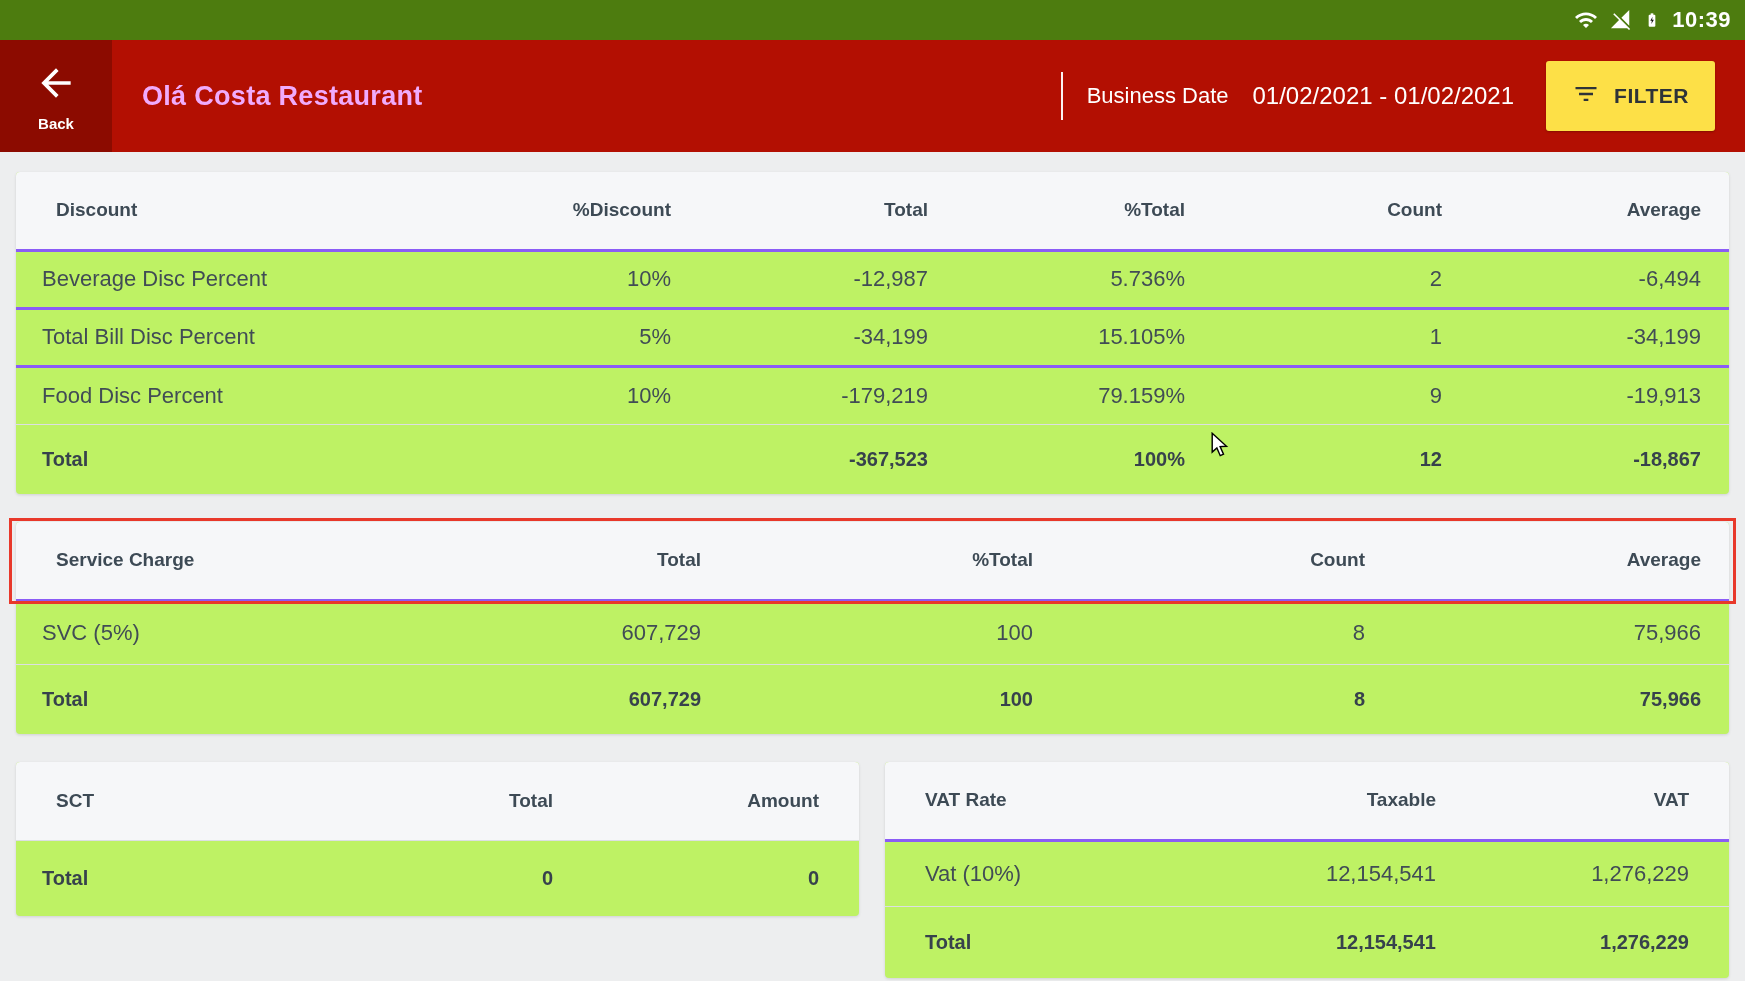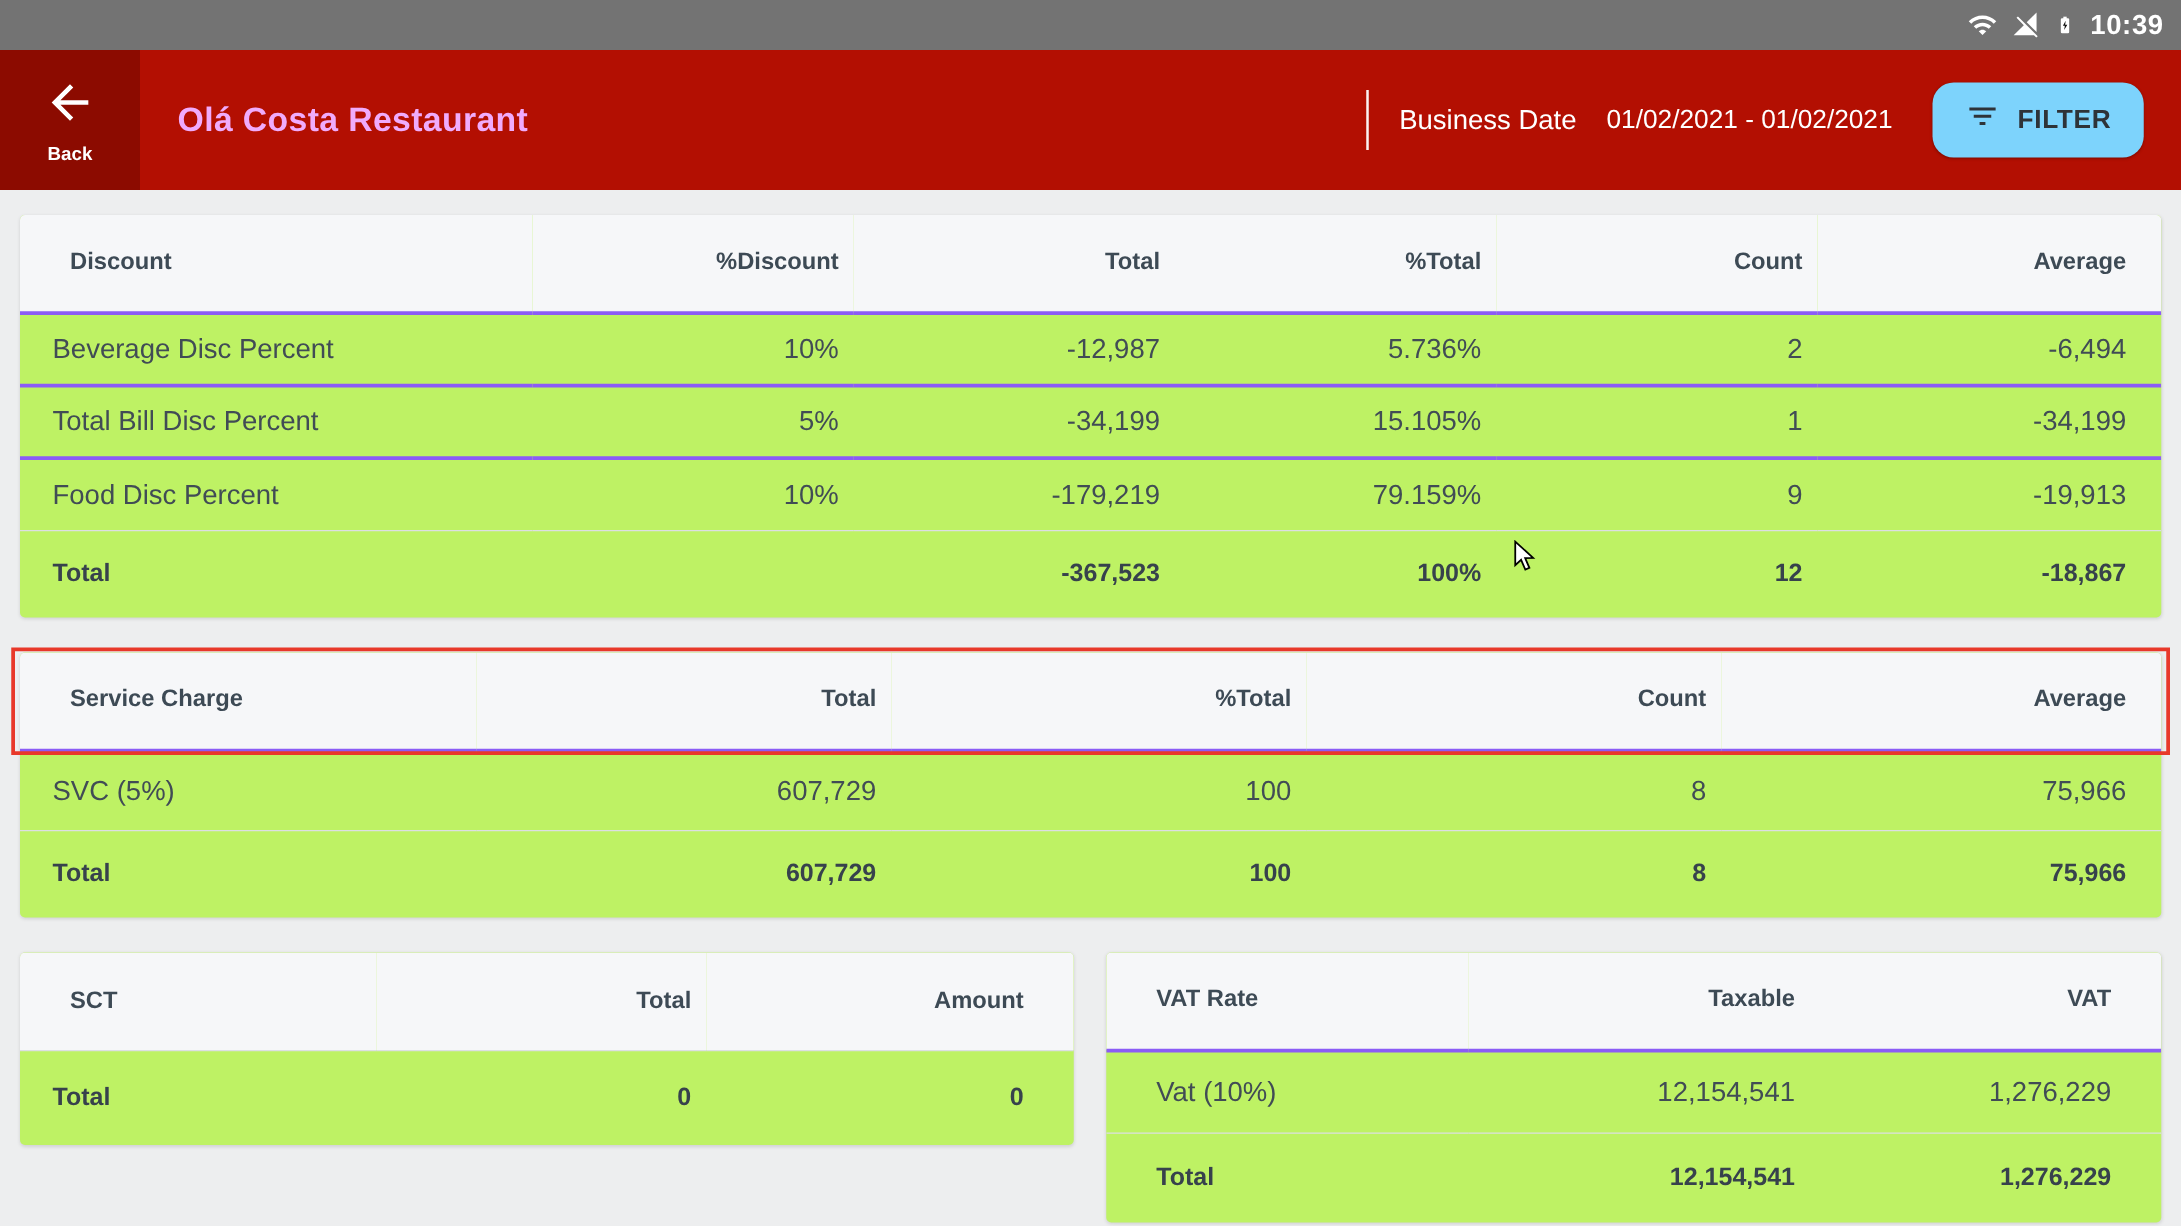--- a/index.html
+++ b/index.html
@@ -1,33 +1,33 @@
 <!DOCTYPE html>
 <html><head>
 <meta charset="utf-8">
 <style>
   * { margin:0; padding:0; box-sizing:border-box; }
   body { font-family:"Liberation Sans", sans-serif; background:#ddd; }
   .screen { width:1745px; height:981px; position:relative; background:#EDEEEF; overflow:hidden; }
 
   
-  .status-bar { height:40px; background:#737373; display:flex; align-items:center; justify-content:flex-end; gap:12px; padding-right:14px; }
+  .status-bar { height:40px; background:#4d7c0f; display:flex; align-items:center; justify-content:flex-end; gap:12px; padding-right:14px; }
   .status-bar svg { display:block; }
   .sb-time { color:#fff; font-size:22px; font-weight:700; letter-spacing:.5px; }
 
   
   .app-bar { height:112px; background:#B30F02; display:flex; align-items:center; }
   .back { width:112px; height:112px; background:#8C0B00; display:flex; flex-direction:column; align-items:center; justify-content:center; gap:6px; cursor:pointer; flex:none; }
   .back-label { color:#fff; font-size:15px; font-weight:700; }
   .title { color:#f0abfc; font-size:27px; font-weight:700; margin-left:30px; letter-spacing:.3px; }
   .bar-right { margin-left:auto; display:flex; align-items:center; gap:24px; padding-right:30px; }
   .vdiv { width:2px; height:48px; background:rgba(255,255,255,.95); }
   .bd-label { color:#fff; font-size:22px; font-weight:500; }
-  .bd-value { color:#fff; font-size:21px; font-weight:500; cursor:pointer; }
-  .filter-btn { margin-left:8px; background:#7dd3fc; border:none; border-radius:17px; height:60px; padding:0 26px; display:flex; align-items:center; gap:14px; font-family:inherit; font-size:21px; font-weight:700; color:#2E3338; letter-spacing:.5px; cursor:pointer; box-shadow:0 1px 2px rgba(0,0,0,.25); }
+  .bd-value { color:#fff; font-size:24px; font-weight:500; cursor:pointer; }
+  .filter-btn { margin-left:8px; background:#fde047; border:none; border-radius:3px; height:70px; padding:0 26px; display:flex; align-items:center; gap:14px; font-family:inherit; font-size:21px; font-weight:700; color:#2E3338; letter-spacing:.5px; cursor:pointer; box-shadow:0 1px 2px rgba(0,0,0,.25); }
 
   
   .card { background:#bef264; border-radius:4px; box-shadow:0 1px 3px rgba(0,0,0,.12); overflow:hidden; }
   .card-discount { margin:20px 16px 0; }
   .sc-wrap { margin:28px 16px 0; position:relative; }
   .sc-highlight { position:absolute; top:-4px; left:-7px; right:-7px; height:86px; border:3px solid #E8382A; pointer-events:none; z-index:2; }
   .bottom-row { display:flex; align-items:flex-start; gap:26px; margin:28px 16px 0; }
   .sct-card { width:843px; flex:none; }
   .vat-card { flex:1; }
 

